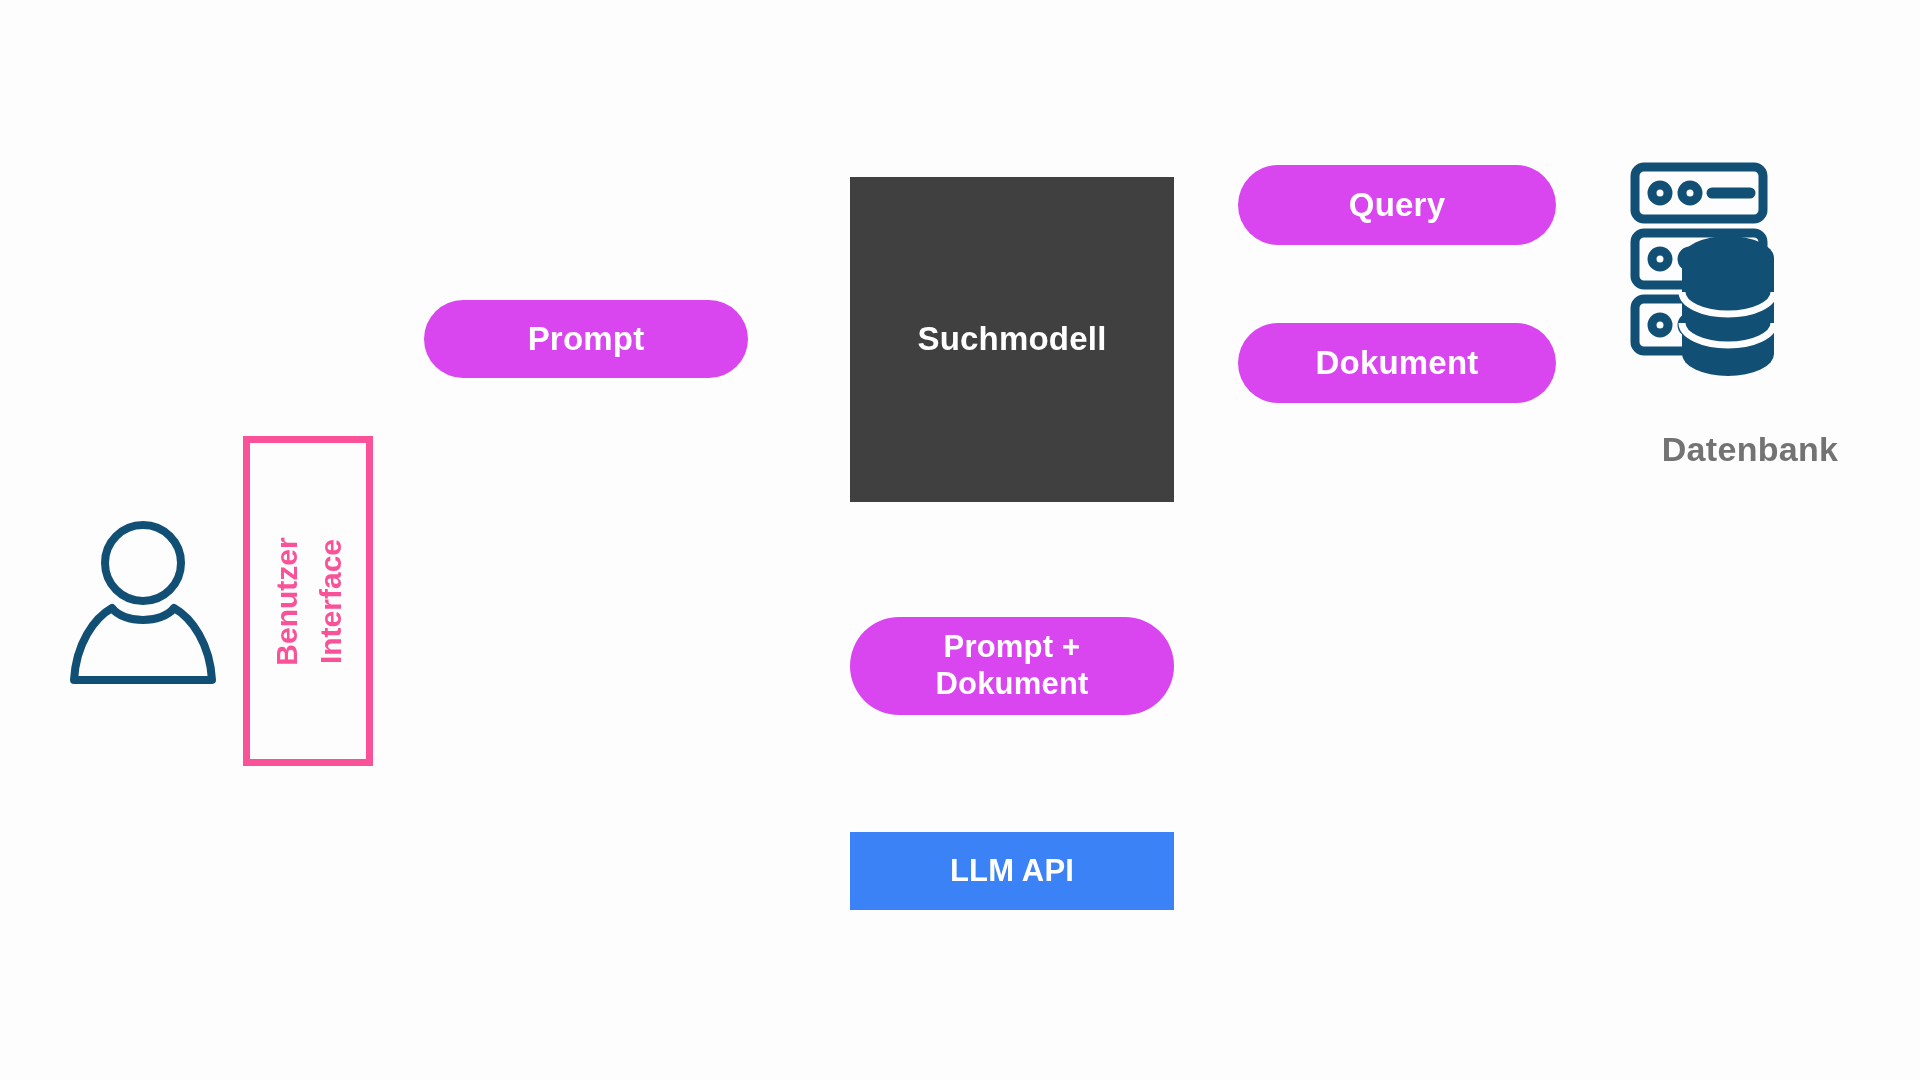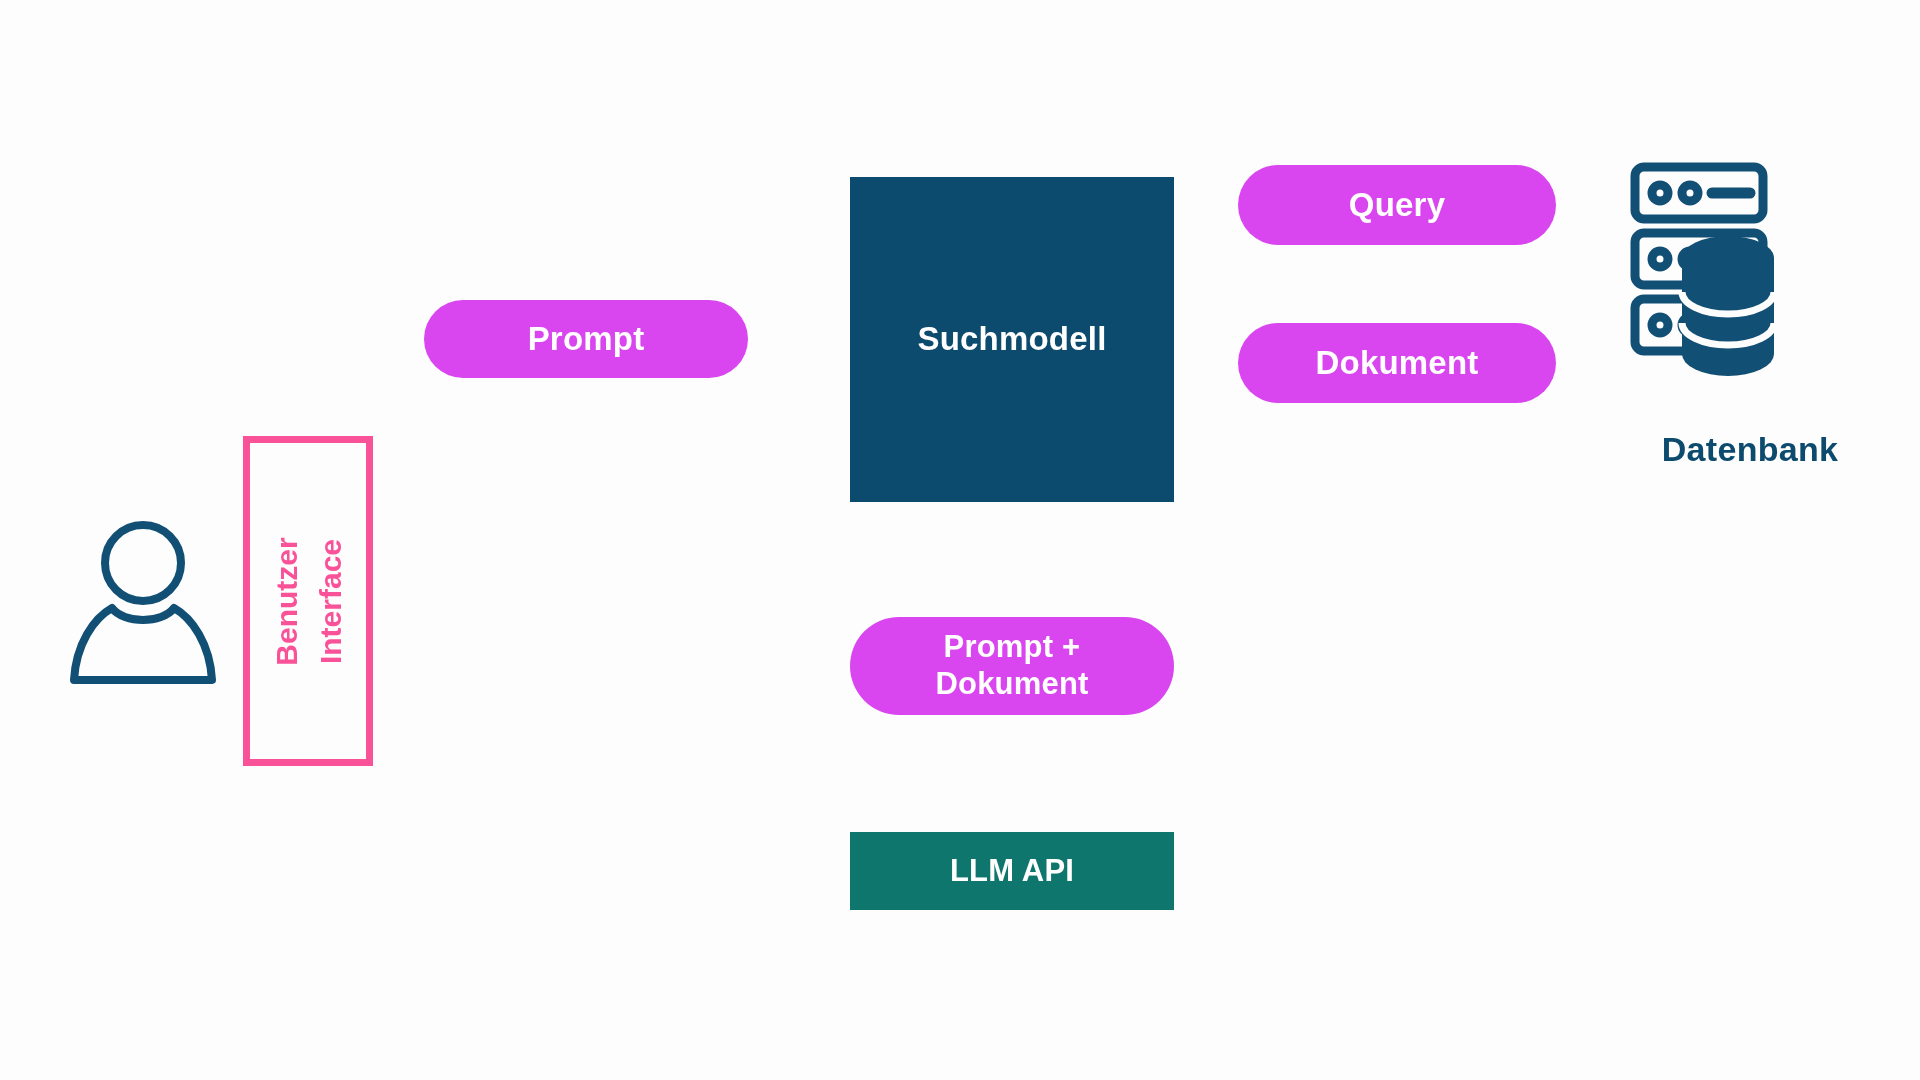--- a/index.html
+++ b/index.html
@@ -31,24 +31,24 @@
     font-weight: 700;
     letter-spacing: 0.2px;
     line-height: 1.18;
     user-select: none;
   }
   .pill {
     border-radius: 9999px;
     background: #d946ef;
   }
   .square {
-    background: #0c4a6e;
+    background: #404040;
   }
   .rect-pink {
-    background: #0f766e;
+    background: #3b82f6;
   }
 
   
   #node-prompt {
     left: 424px; top: 300px;
     width: 324px; height: 78px;
     font-size: 33px;
     align-items: center;
   }
   #node-antwort {
@@ -124,21 +124,21 @@
     left: 1630px; top: 162px;
     width: 192px; height: 232px;
   }
 
   
   #label-datenbank {
     position: absolute;
     left: 1620px; top: 430px;
     width: 260px;
     text-align: center;
-    color: #0c4a6e;
+    color: #737373;
     font-size: 34px;
     font-weight: 700;
     letter-spacing: 0.3px;
   }
 </style>
 </head>
 <body>
 
 <div id="canvas">
 

